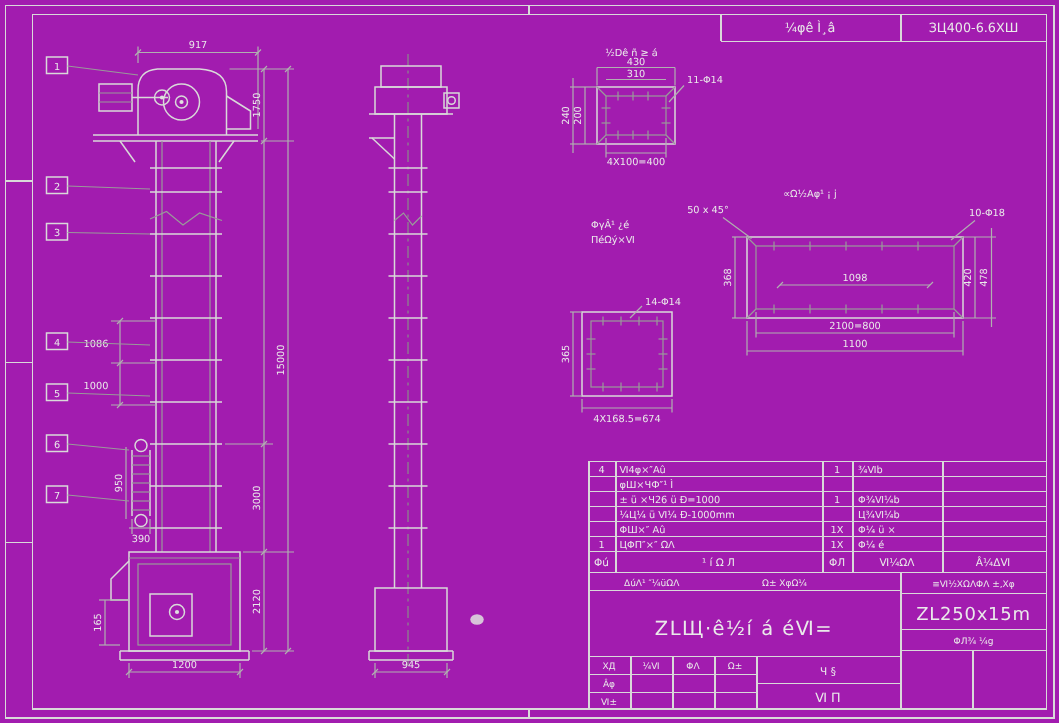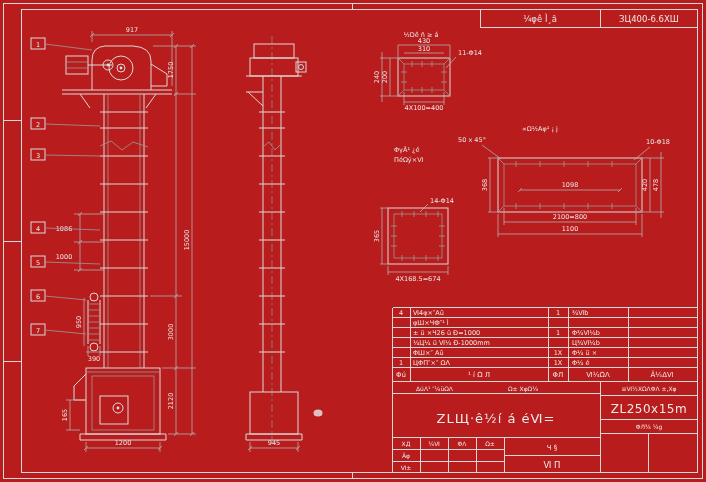--- a/index.html
+++ b/index.html
@@ -1,16 +1,16 @@
 <!DOCTYPE html>
 <html><head>
 <meta charset="utf-8">
 <style>
   html,body{margin:0;padding:0;background:#000;}
-  #sheet{position:relative;width:706px;height:482px;background:#b91c1c;overflow:hidden;}
+  #sheet{position:relative;width:706px;height:482px;background:#a21caf;overflow:hidden;}
   svg{position:absolute;left:0;top:0;}
   svg line,svg rect,svg path,svg polyline,svg circle,svg ellipse{stroke:#d9d9d9;fill:none;stroke-width:1;}
   .thin{stroke:#9a9a9a;stroke-width:.8;}
   .dim{stroke:#b0b0b0;stroke-width:.8;}
   .cl{stroke:#8a8a8a;stroke-width:.8;stroke-dasharray:8 3 2 3;}
   .fill{fill:#e0e0e0;stroke:none;}
   .crisp{shape-rendering:crispEdges;}
   text{fill:#eaeaea;font-family:"DejaVu Sans",sans-serif;stroke:none;}
   .t6{font-size:6.5px;} .t7{font-size:7px;} .t8{font-size:8.5px;}
   .t12{font-size:12px;letter-spacing:.5px;} .t13{font-size:13px;letter-spacing:1px;}

